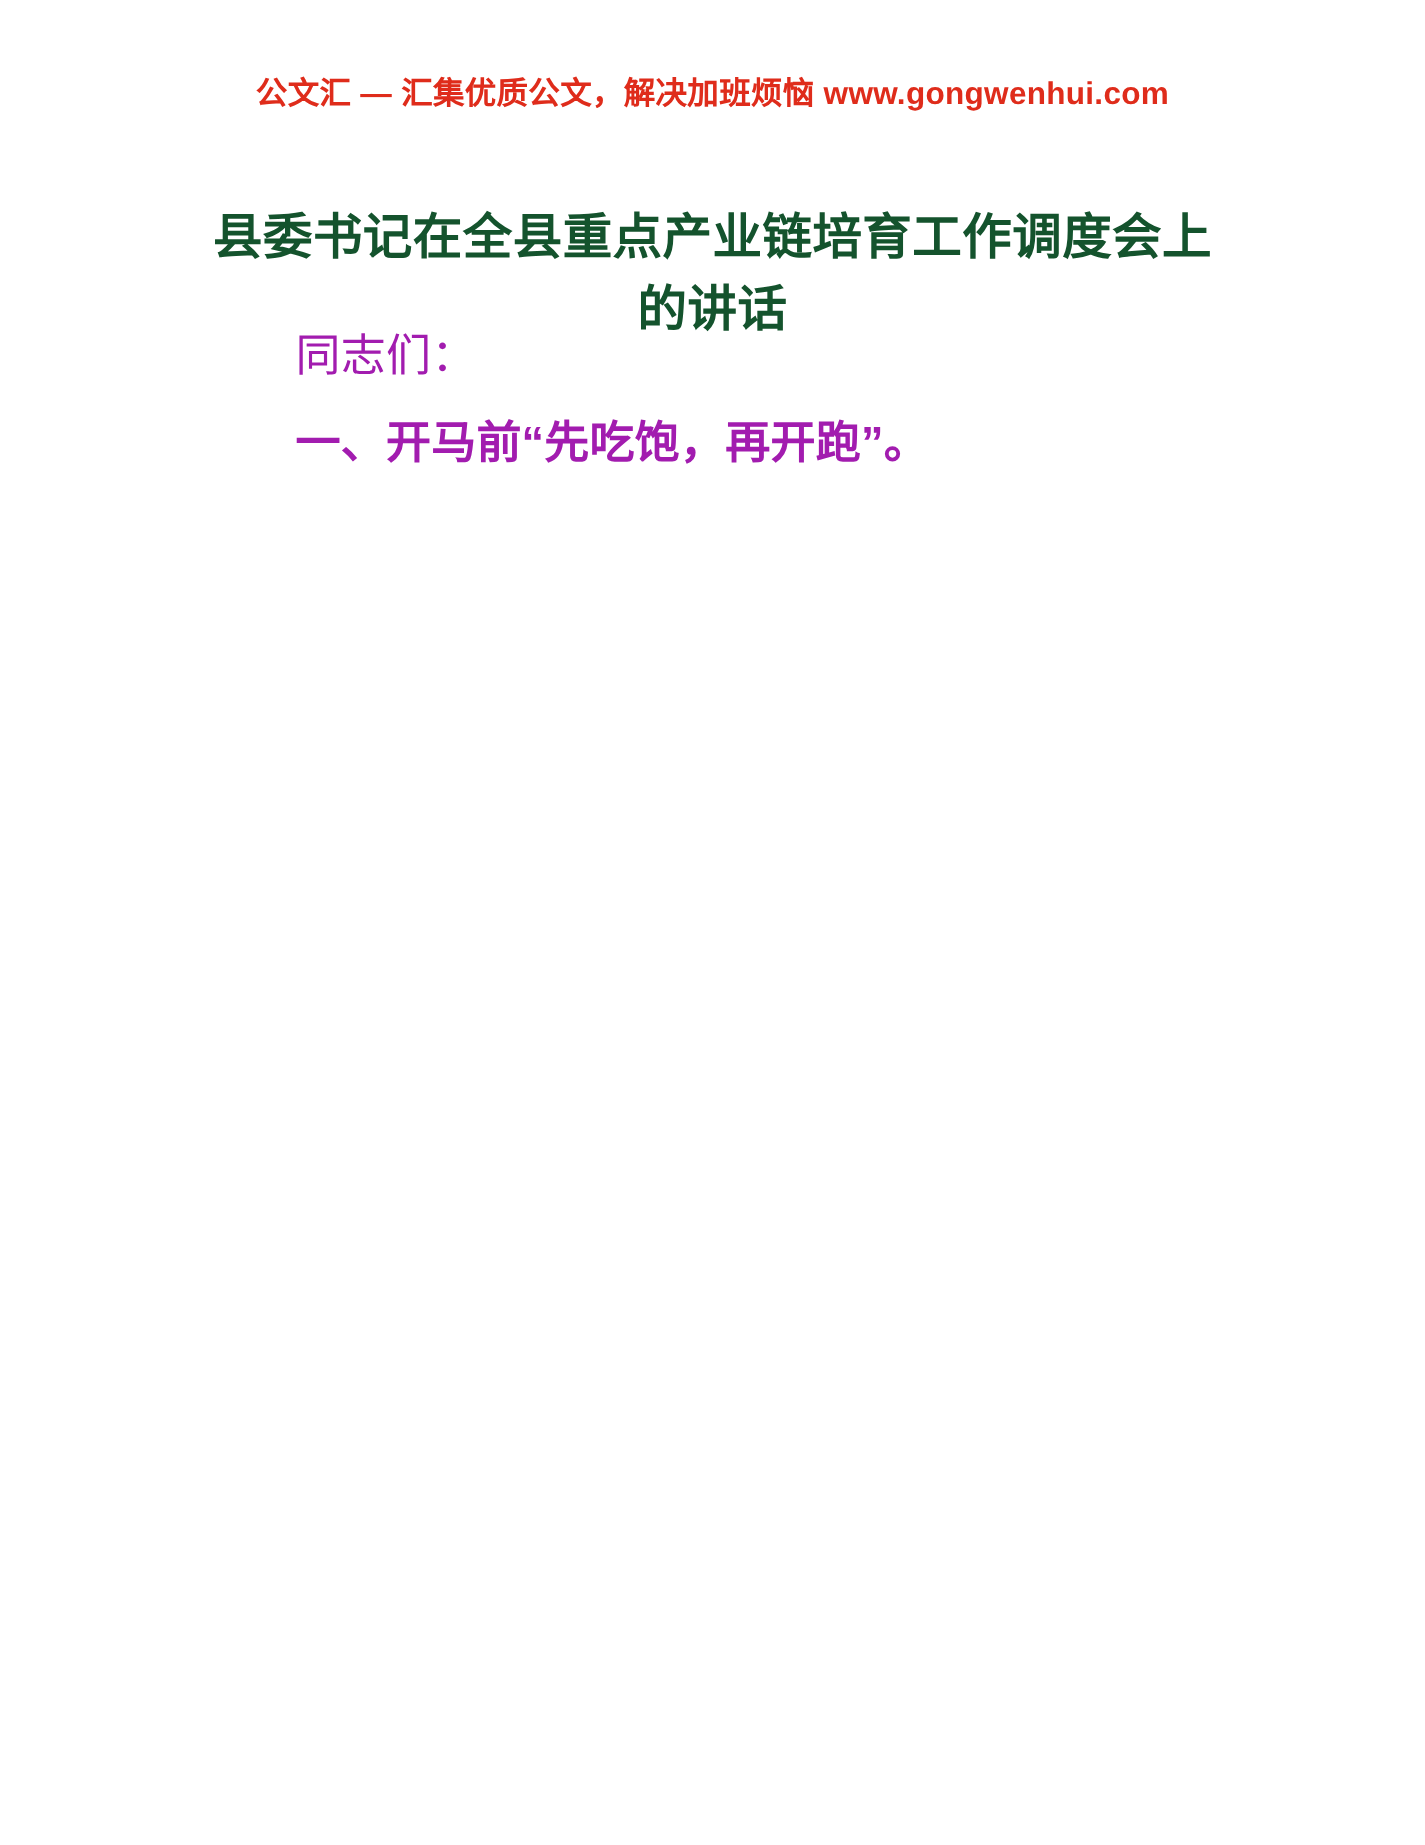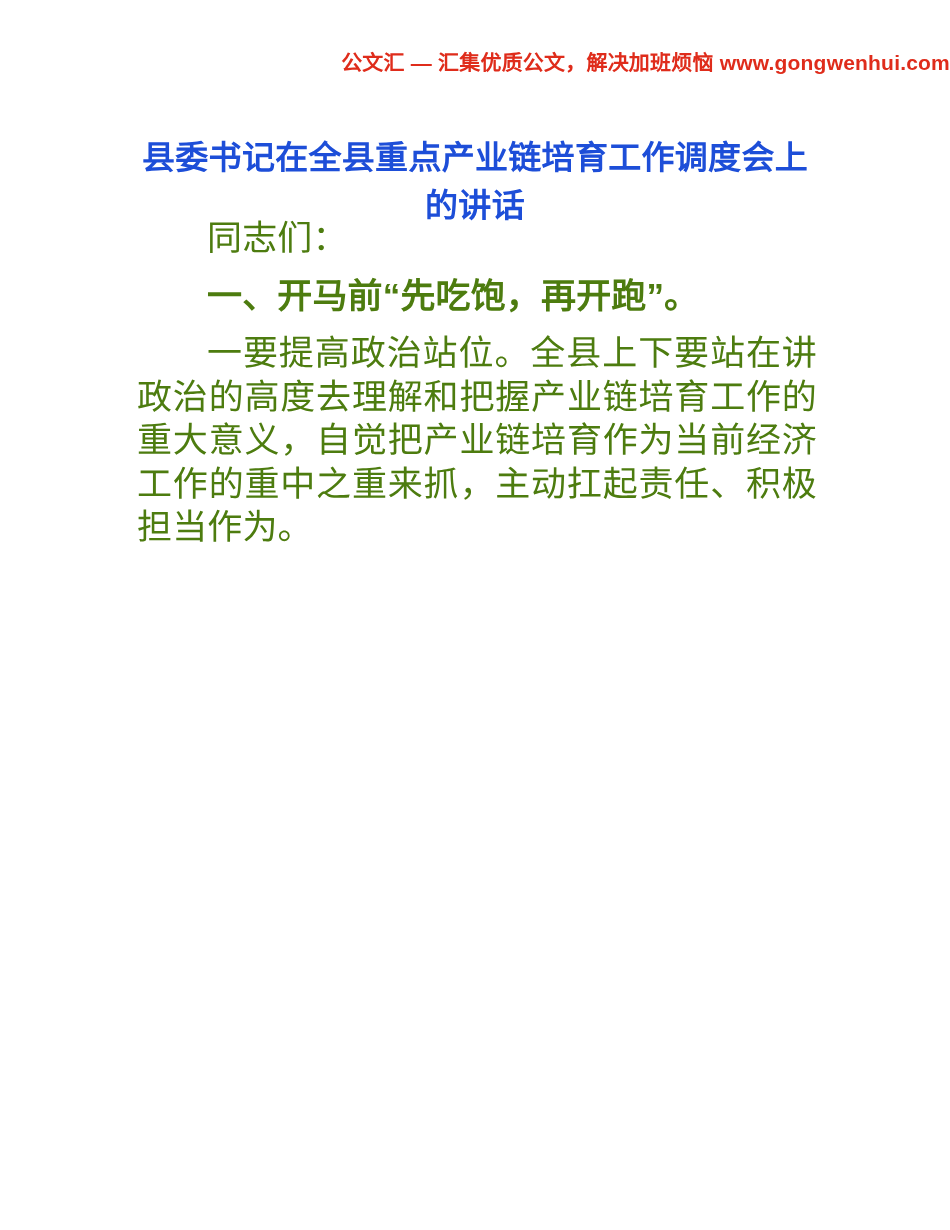--- a/index.html
+++ b/index.html
@@ -19,21 +19,21 @@
     box-sizing: border-box;
     font-family: "Liberation Sans", "DejaVu Sans", sans-serif;
   }
 
   
   .site-header {
     position: absolute;
     top: 52px;
     left: 0;
     width: 100%;
-    text-align: right;
+    text-align: center;
     line-height: 1;
   }
 
   .site-header .wm {
     font-family: "Liberation Sans", "DejaVu Sans", sans-serif;
     font-size: 21px;
     font-weight: 700;
     color: #DF2C1B;
     letter-spacing: 0.2px;
     white-space: nowrap;
@@ -42,33 +42,33 @@
   
   .doc-title {
     position: absolute;
     top: 112px;
     left: 130px;
     width: 690px;
     text-align: center;
     font-size: 33px;
     font-weight: 700;
     line-height: 48px;
-    color: #1d4ed8;
+    color: #14532d;
     letter-spacing: 0.3px;
   }
 
   
   .doc-body {
     position: absolute;
     top: 216px;
     left: 137px;
     width: 680px;
-    font-size: 35px;
+    font-size: 30px;
     line-height: 43.5px;
-    color: #4d7c0f;
+    color: #a21caf;
     text-align: justify;
     text-justify: inter-character;
     letter-spacing: 0.15px;
   }
 
   .doc-body p {
     margin: 0 0 14px 0;
     text-indent: 2em;
     text-align: justify;
     text-justify: inter-character;
@@ -95,17 +95,16 @@
   <h1 class="doc-title">县委书记在全县重点产业链培育工作调度会上的讲话</h1>
 
   <div class="doc-body">
 
     <p>同志们：</p>
 
 
     <p class="heading">一、开马前“先吃饱，再开跑”。</p>
 
 
-    <p class="last">一要提高政治站位。全县上下要站在讲政治的高度去理解和把握产业链培育工作的重大意义，自觉把产业链培育作为当前经济工作的重中之重来抓，主动扛起责任、积极担当作为。</p>
 
   </div>
 
 </div>
 
 </body></html>

